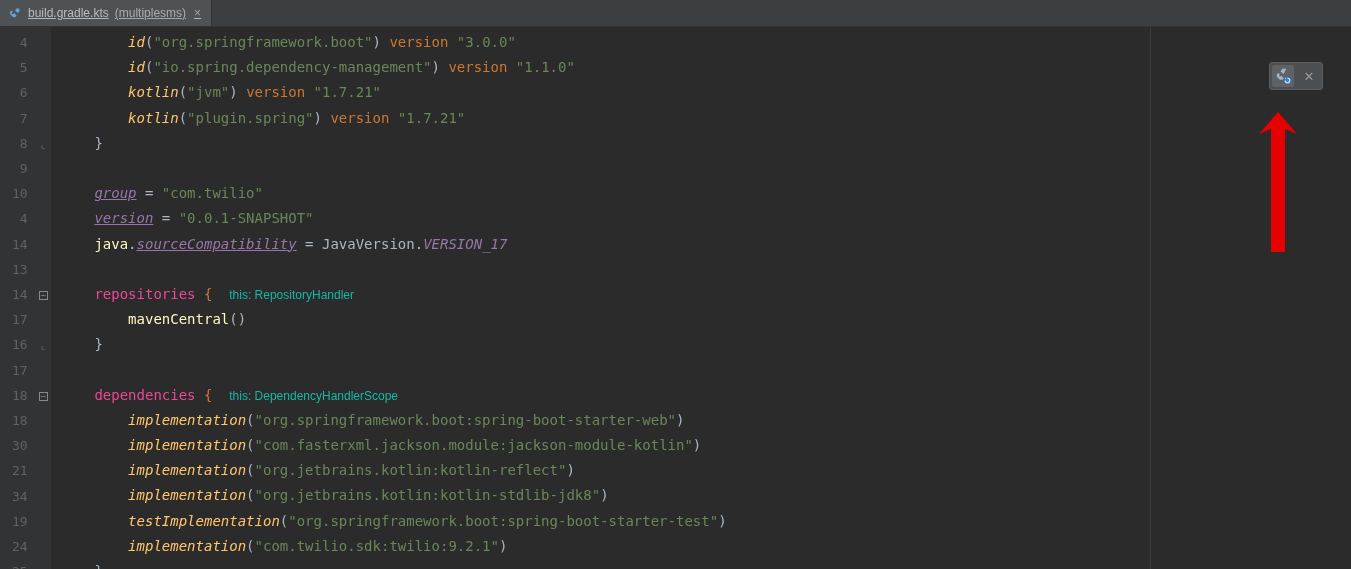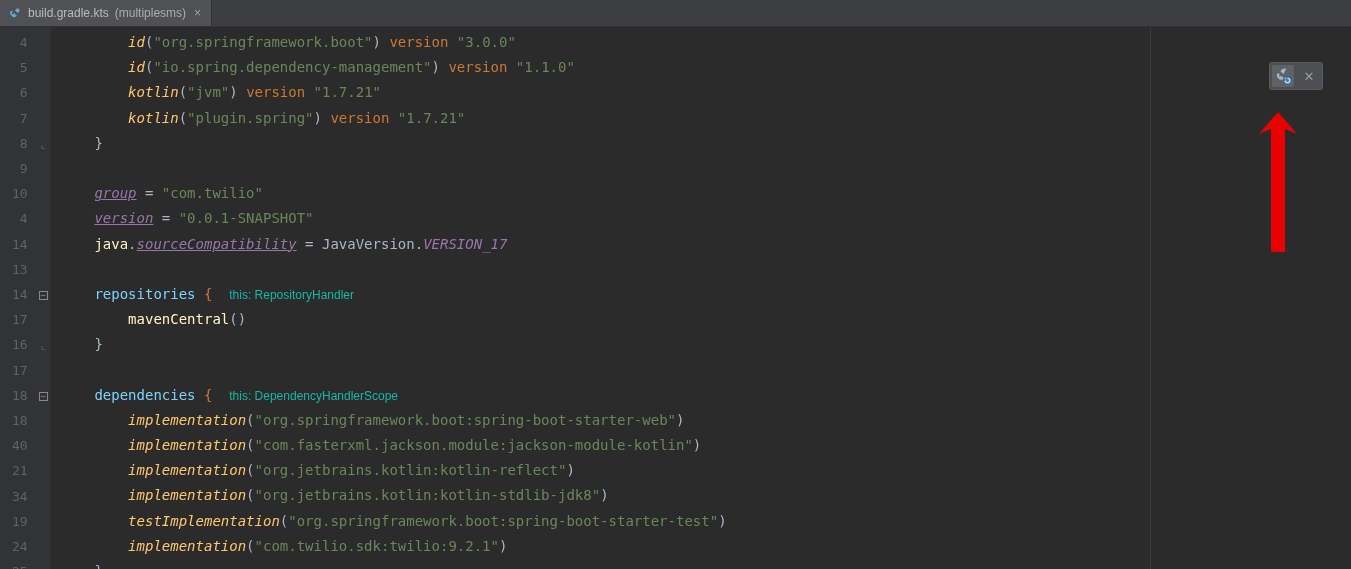--- a/index.html
+++ b/index.html
@@ -12,20 +12,21 @@
     height: 569px;
     overflow: hidden;
     position: relative;
   }
   .tab-bar {
     height: 27px;
     background: #3c3f41;
     border-bottom: 1px solid #323232;
     display: flex;
     align-items: stretch;
+    text-decoration: underline;
   }
   .tab {
     display: flex;
     align-items: center;
     gap: 6px;
     padding: 0 8px;
     background: #4e5254;
     color: #bbbbbb;
     font-size: 12px;
     font-family: 'Segoe UI', Arial, sans-serif;
@@ -78,21 +79,21 @@
   .code {
     padding: 3px 0 0 10px;
     line-height: 25.2px;
     white-space: pre;
     position: relative;
     flex: 1;
   }
   .code-line { height: 25.2px; }
   .kw { color: #cc7832; font-weight: normal; }
   .fn { color: #ffc66d; font-style: italic; }
-  .fn-ni { color: #7dd3fc; }
+  .fn-ni { color: #ec4899; }
   .str { color: #6a8759; }
   .ident { color: #fef9c3; }
   .prop-u { color: #9876aa; text-decoration: underline; text-decoration-color: #9876aa; font-style: italic;}
   .const { color: #9876aa; font-style: italic; }
   .hint { color: #14b8a6; font-style: normal; font-family: 'Segoe UI', Arial, sans-serif; font-size: 12px;}
   .punct { color: #a9b7c6; }
   .right-float {
     position: absolute;
     top: 62px;
     right: 28px;
@@ -159,21 +160,21 @@
       <div>10</div>
       <div>4</div>
       <div>14</div>
       <div>13</div>
       <div>14</div>
       <div>17</div>
       <div>16</div>
       <div>17</div>
       <div>18</div>
       <div>18</div>
-      <div>40</div>
+      <div>30</div>
       <div>21</div>
       <div>34</div>
       <div>19</div>
       <div>24</div>
       <div>25</div>
     </div>
   <div class="fold-col" id="foldcol">
       <div></div>
       <div></div>
       <div></div>

